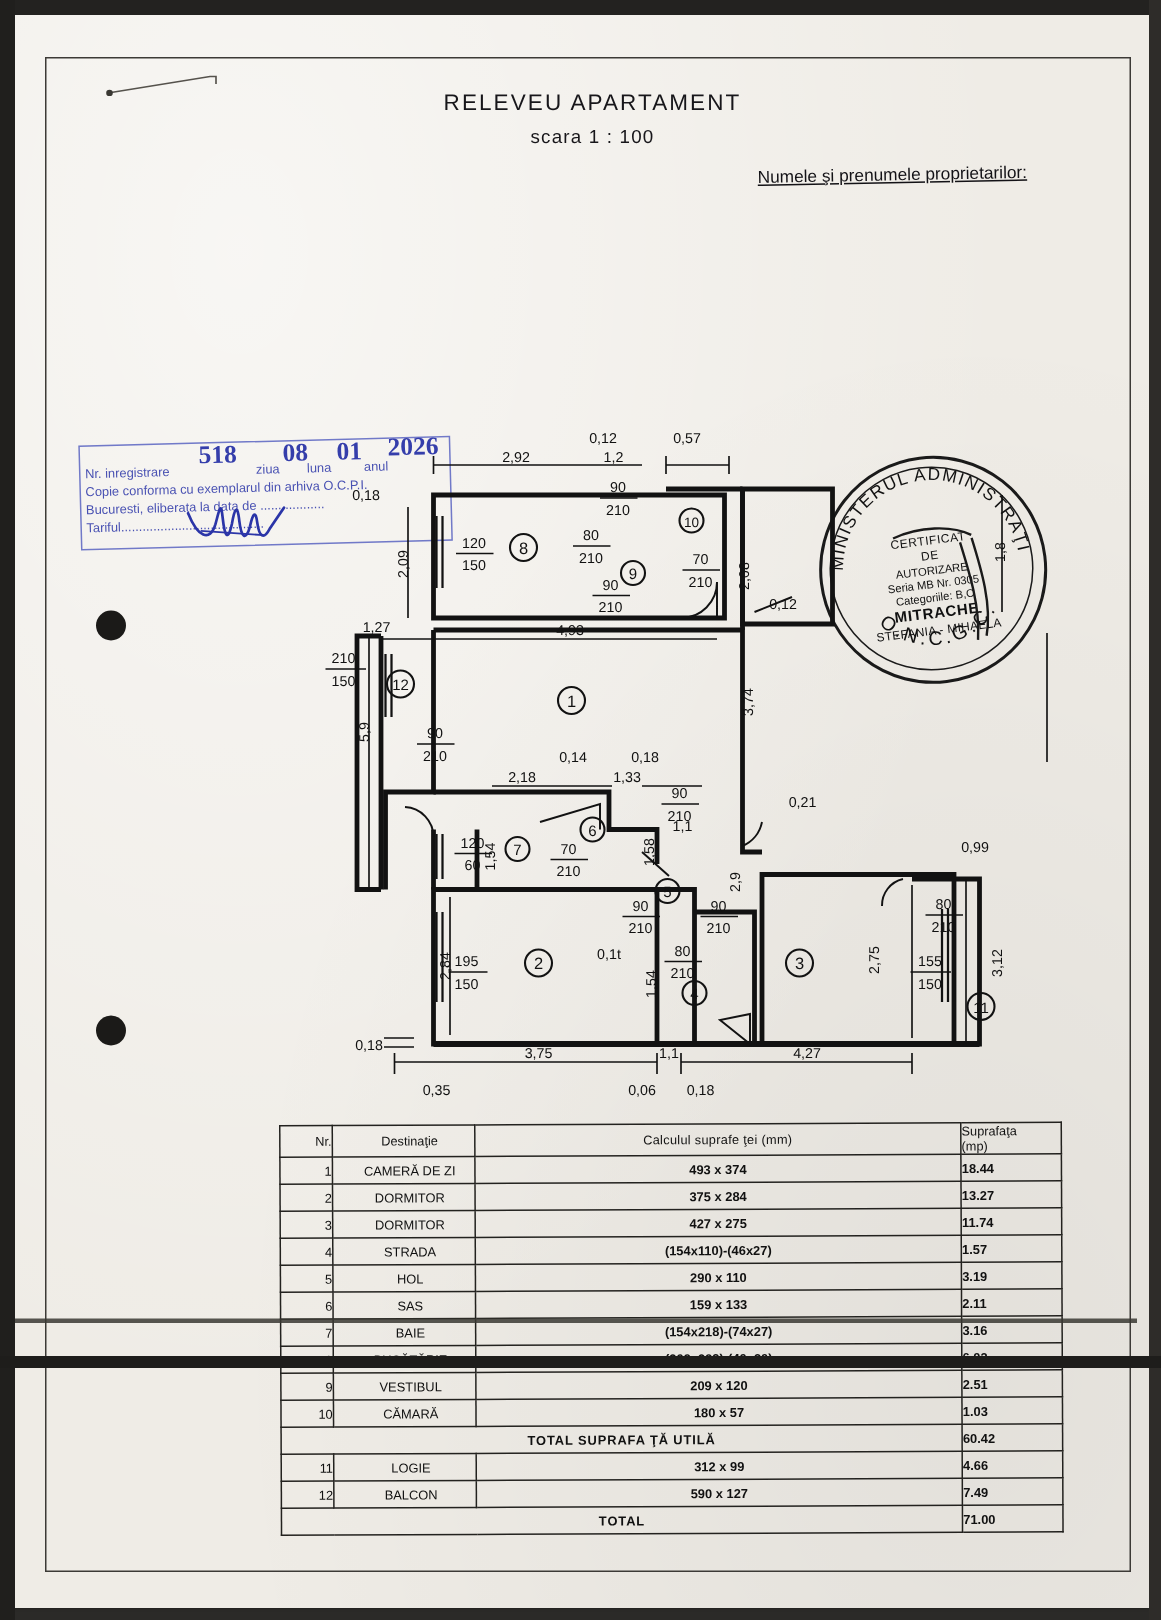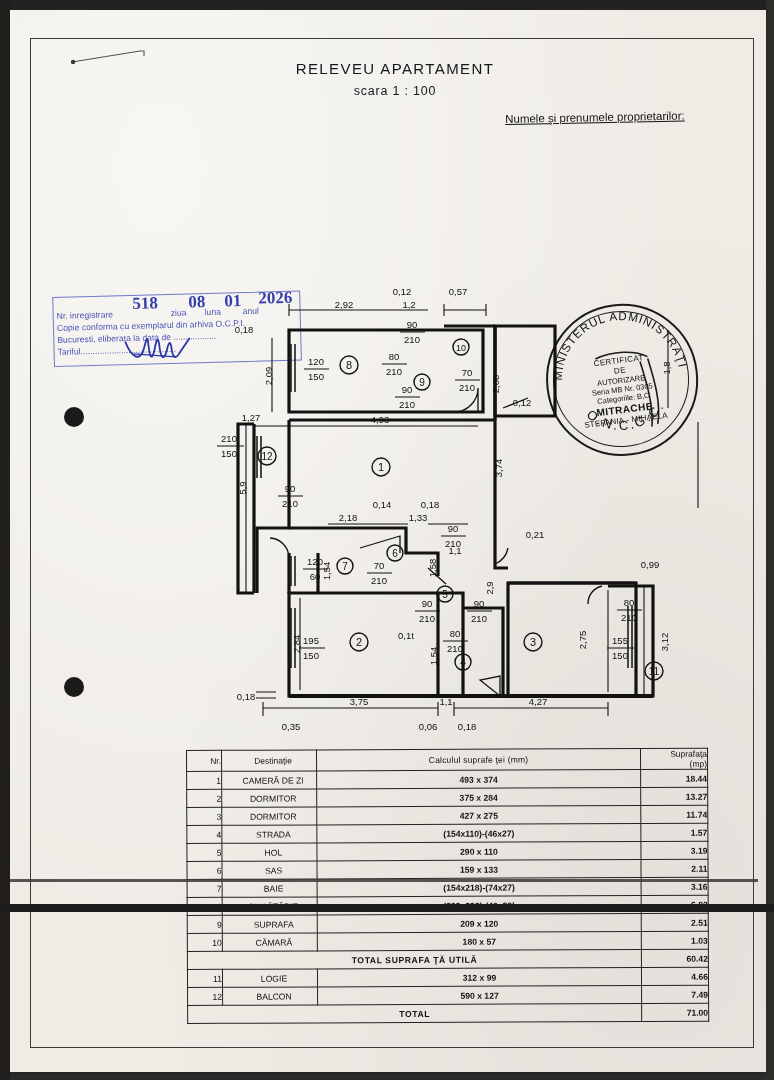--- a/index.html
+++ b/index.html
@@ -113,21 +113,21 @@
     position:absolute;left:178px;top:742px;width:522px;
     border-collapse:collapse;color:#111;
     transform:rotate(-0.25deg);transform-origin:left top;
   }
   .tbl td,.tbl th{border:1px solid #23221f;padding:0;height:17px;}
   .tbl th{font-size:8.5px;font-weight:normal;}
   .tbl td{font-size:8.6px;}
   .c-nr{width:34px;text-align:right;}
   .c-dest{width:86px;text-align:center;padding-left:8px !important;}
   .c-calc{text-align:center;font-weight:bold;}
-  .c-area{width:66px;text-align:right;font-weight:bold;}
+  .c-area{width:66px;text-align:left;font-weight:bold;}
   .hdr-calc{letter-spacing:.2px;}
   .totrow td{font-weight:bold;}
   .tot-label{text-align:center;letter-spacing:.6px;font-weight:bold;font-size:9px;}
 </style>
 </head>
 <body>
 
 <div id="root">
 
   <div class="paper">
@@ -437,21 +437,21 @@
             <td class="c-area">3.16</td>
           </tr>
         <tr>
             <td class="c-nr">8</td>
             <td class="c-dest">BUCĂTĂRIE</td>
             <td class="c-calc">(209x292)-(40x20)</td>
             <td class="c-area">6.02</td>
           </tr>
         <tr>
             <td class="c-nr">9</td>
-            <td class="c-dest">SUPRAFA</td>
+            <td class="c-dest">VESTIBUL</td>
             <td class="c-calc">209 x 120</td>
             <td class="c-area">2.51</td>
           </tr>
         <tr>
             <td class="c-nr">10</td>
             <td class="c-dest">CĂMARĂ</td>
             <td class="c-calc">180 x 57</td>
             <td class="c-area">1.03</td>
           </tr>
         <tr class="totrow">

